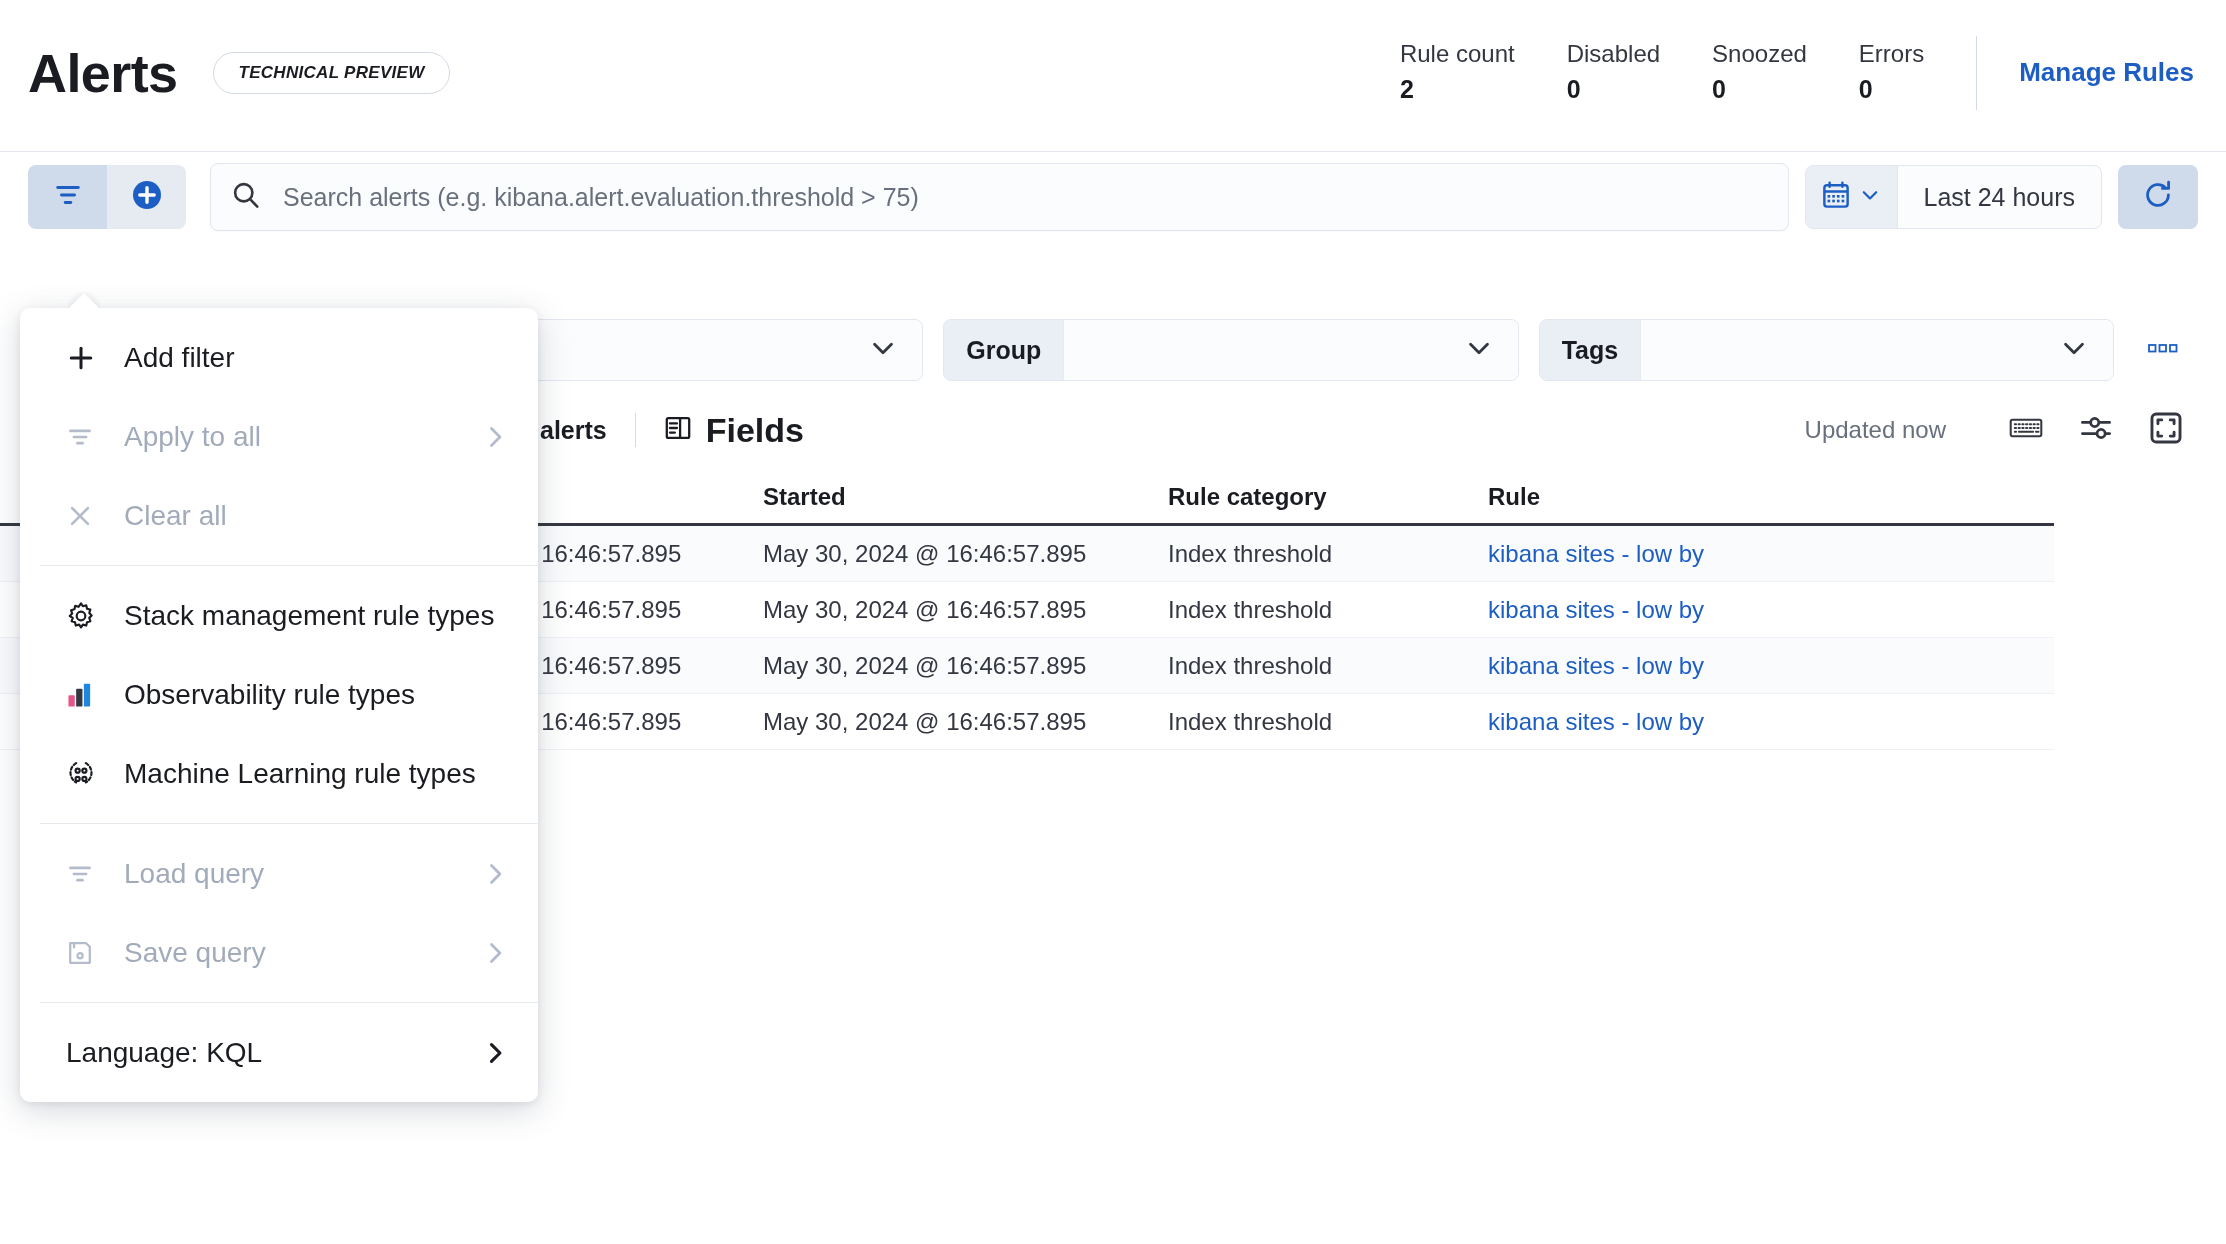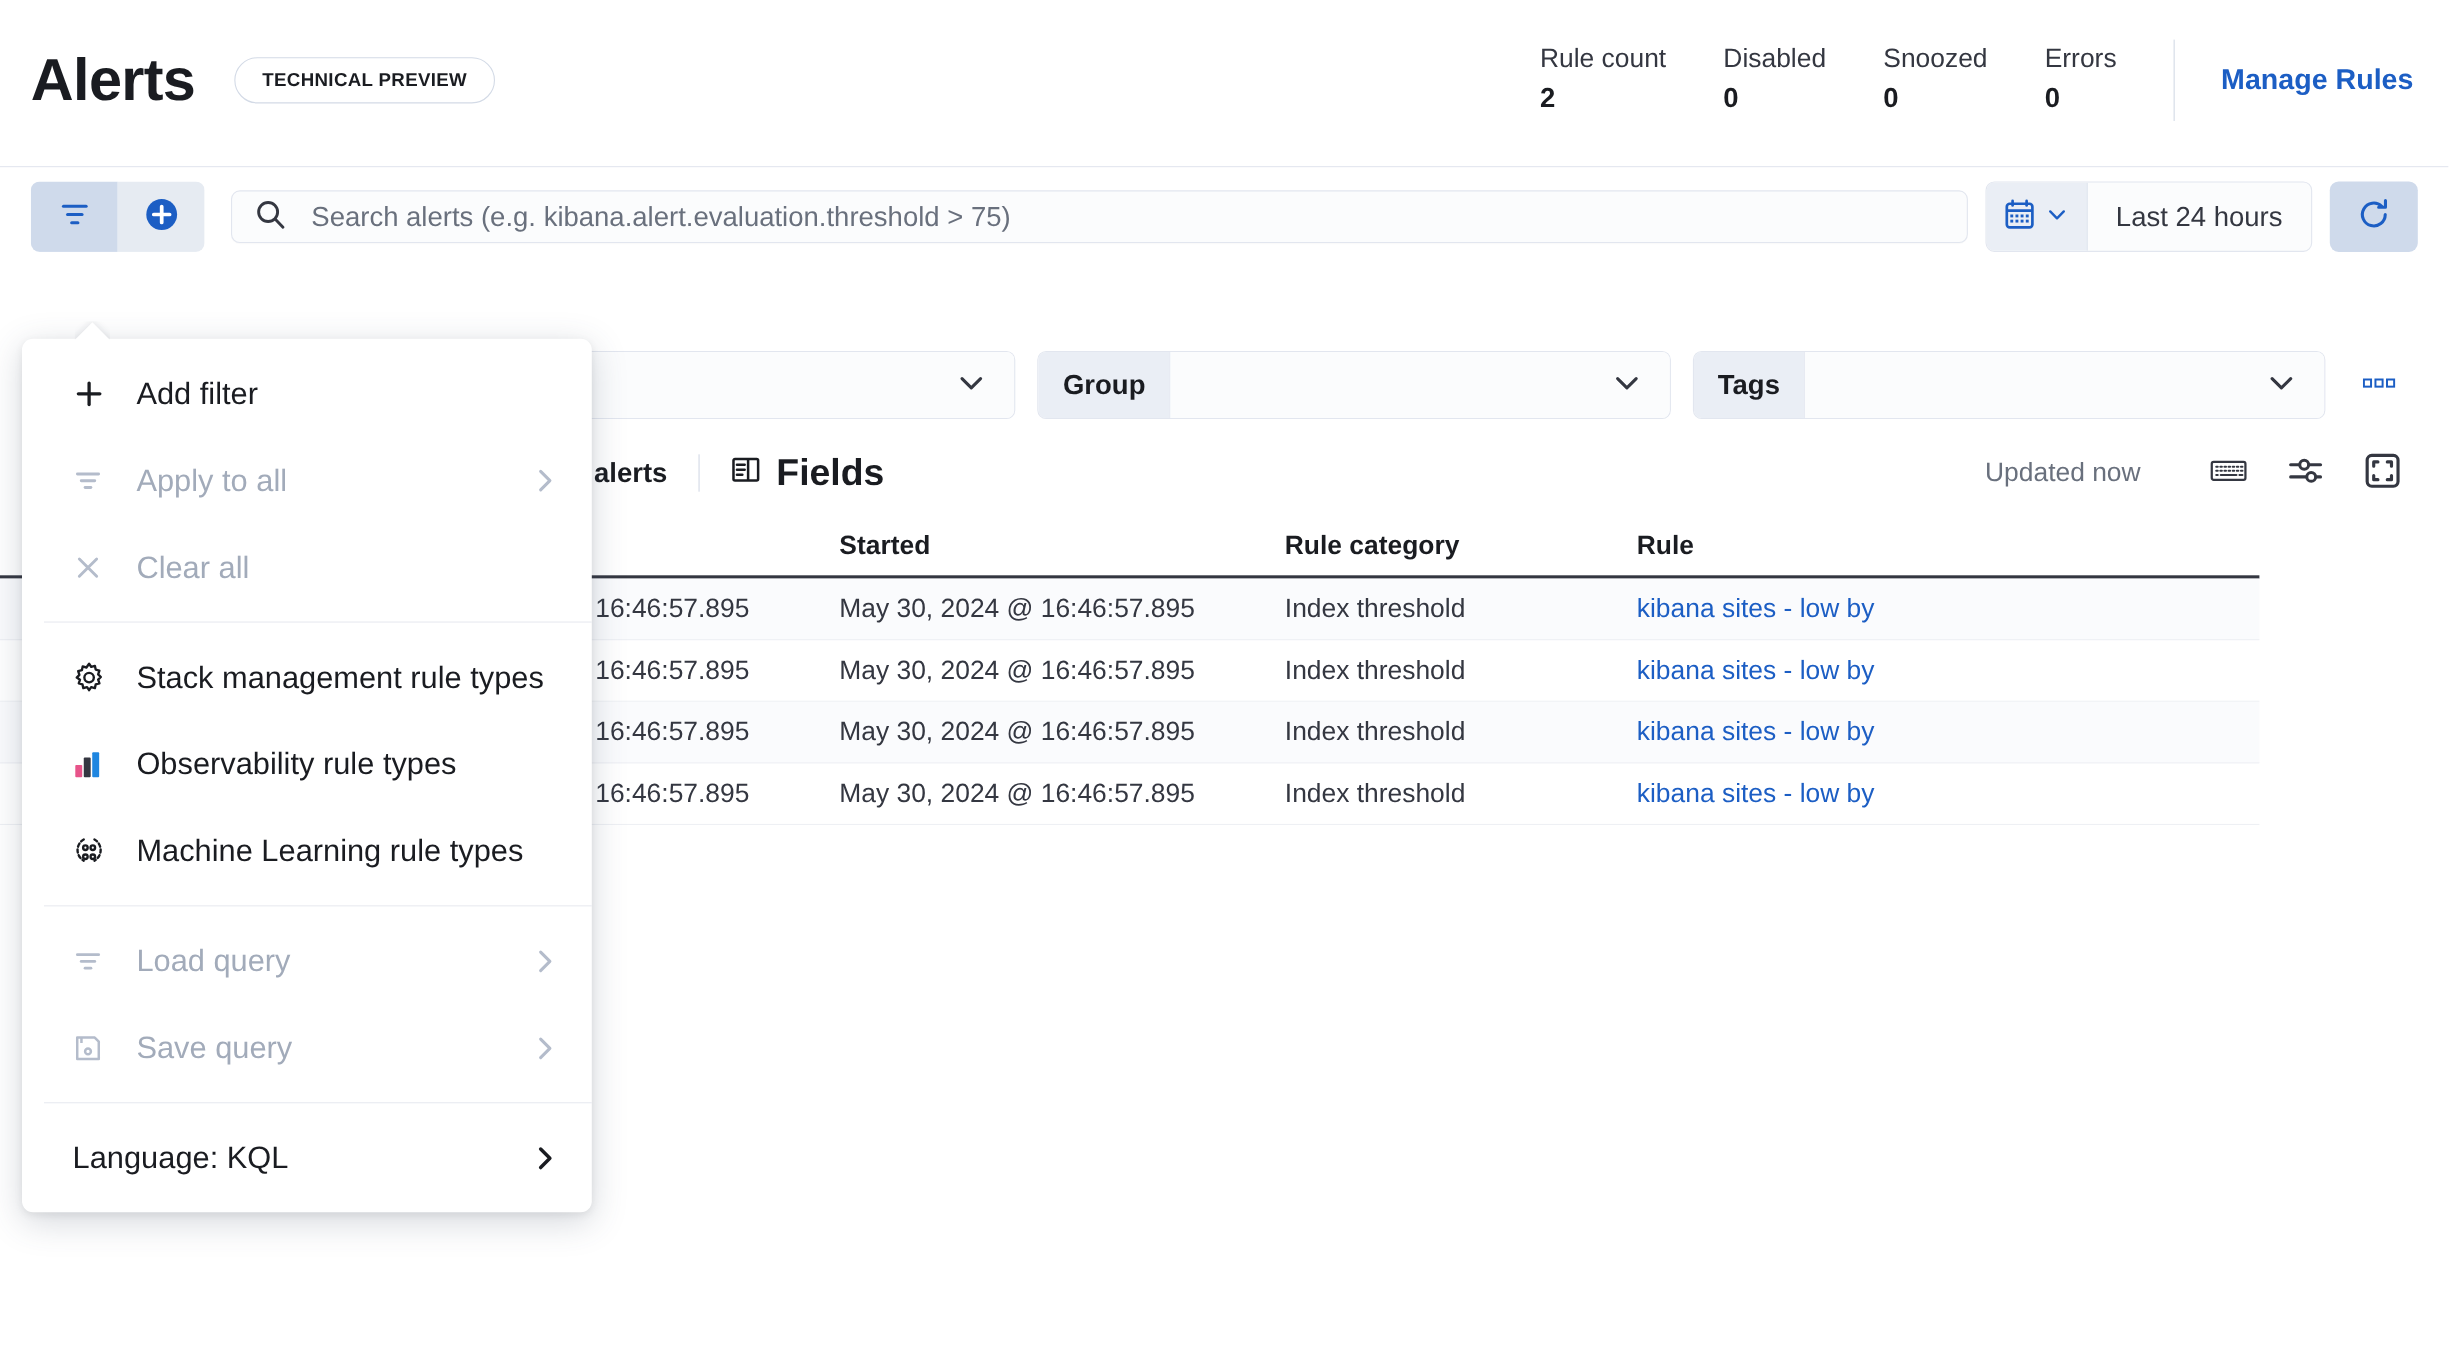--- a/index.html
+++ b/index.html
@@ -54,20 +54,21 @@
     height: 42px;
     padding: 0 24px;
     border: 1px solid #d3dae6;
     border-radius: 21px;
     font-size: 17px;
     font-weight: 700;
     letter-spacing: 0.3px;
     color: #1a1c21;
     background: #ffffff;
     white-space: nowrap;
+    font-style: italic;
   }
 
   .header-spacer { flex: 1 1 auto; }
 
   .header-stats {
     display: flex;
     align-items: flex-start;
     gap: 0;
   }
 
@@ -141,21 +142,21 @@
     background: #cfdaeb;
     border: none;
     cursor: pointer;
   }
   .filter-btn.add {
     background: #e6ebf2;
   }
 
   .search-field {
     flex: 1 1 auto;
-    height: 48px;
+    height: 68px;
     margin-left: 24px;
     background: #fbfcfd;
     border: 1px solid #e2e6ef;
     border-radius: 8px;
     display: flex;
     align-items: center;
     padding: 0 20px;
     box-shadow: 0 1px 0 rgba(0,0,0,0.02);
   }
 

